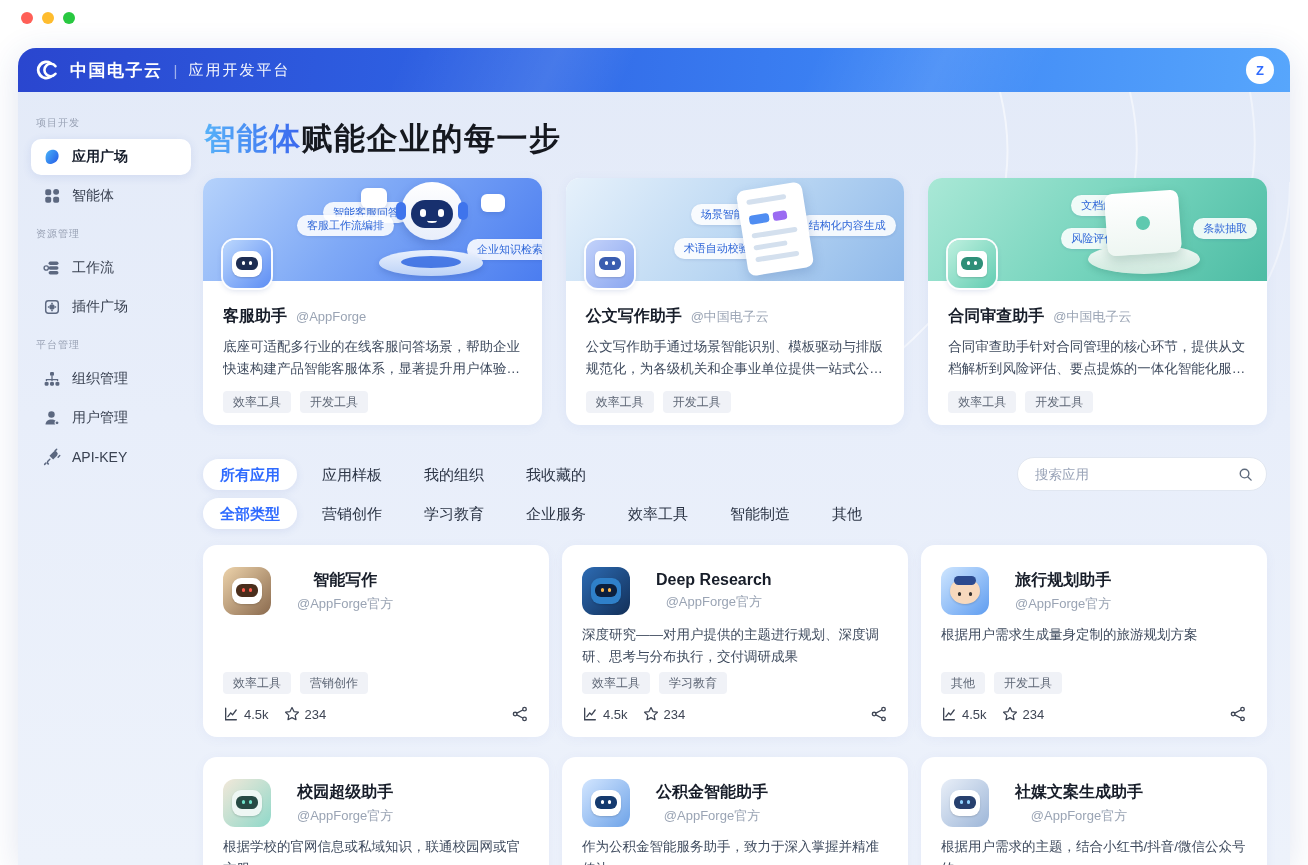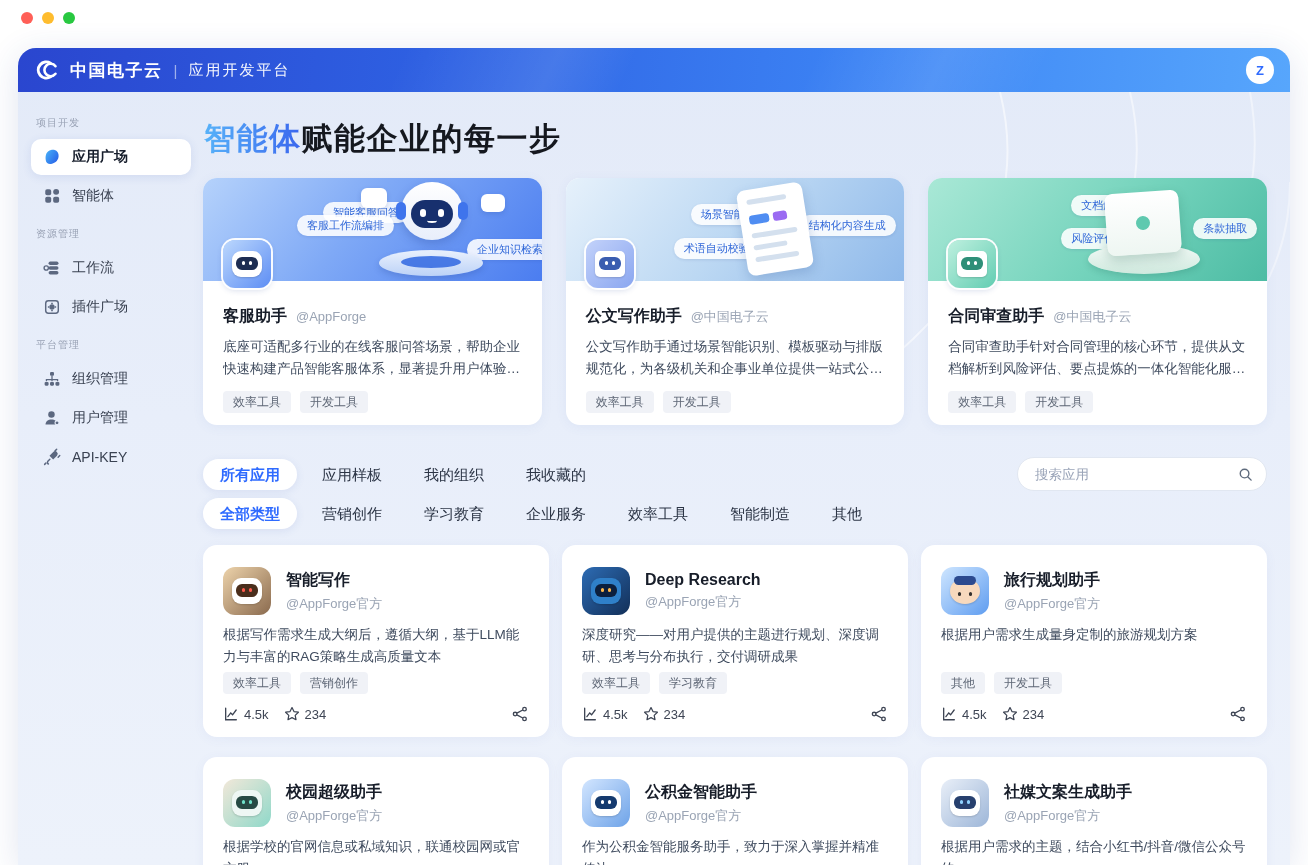--- a/index.html
+++ b/index.html
@@ -134,21 +134,21 @@
   .search-box input { border:0; outline:0; flex:1; font-size:13.5px; background:transparent; color:#333;
                       font-family:"Liberation Sans","DejaVu Sans",sans-serif; }
   .search-box input::placeholder { color:#9aa4b8; }
   .search-icon { width:15px; height:15px; color:#5f6b7d; display:flex; cursor:pointer; }
   .cats-row { display:flex; align-items:center; margin-top:7px; gap:8px; }
 
   
   .grid { display:grid; grid-template-columns:repeat(3,1fr); gap:20px 13px; margin-top:16px; }
   .acard { position:relative; height:192px; background:#fff; border-radius:14px; padding:22px 20px 0;
            box-shadow:0 2px 12px rgba(80,110,180,.06); cursor:pointer; }
-  .ahead { display:flex; gap:15px; align-items:center; }
+  .ahead { display:flex; gap:26px; align-items:center;text-align:center; }
   .aavatar { width:48px; height:48px; border-radius:12px; position:relative; overflow:hidden; flex:0 0 48px; }
   .a1 { background:linear-gradient(135deg,#edd3ab,#8a6a4e); }
   .a2 { background:linear-gradient(135deg,#2d6cb4,#122f58); }
   .a3 { background:linear-gradient(135deg,#cfe6ff,#5f9df0); }
   .a4 { background:linear-gradient(135deg,#f2e8d9,#8fd8c9); }
   .a5 { background:linear-gradient(135deg,#d3e6ff,#6ea3e8); }
   .a6 { background:linear-gradient(135deg,#e9eff8,#9db6d8); }
   .atitle-box { display:flex; flex-direction:column; gap:4px; }
   .atags { position:absolute; left:20px; bottom:43px; display:flex; gap:9px; }
   .astats { position:absolute; left:20px; right:20px; bottom:14px; display:flex; align-items:center; gap:5px;
@@ -501,21 +501,20 @@
                   <div class="mini-eye" style="left:6px;background:#ff5a4e"></div>
                   <div class="mini-eye" style="right:6px;background:#ff5a4e"></div>
                 </div>
               </div>
           </div>
           <div class="atitle-box">
             <span class="app-name">智能写作</span>
             <span class="app-author">@AppForge官方</span>
           </div>
         </div>
-        <div class="desc">根据写作需求生成大纲后，遵循大纲，基于LLM能力与丰富的RAG策略生成高质量文本</div>
         <div class="atags">
           <span class="tag">效率工具</span>
           <span class="tag">营销创作</span>
         </div>
         <div class="astats">
           <span class="sicon">
             <svg viewBox="0 0 18 18" fill="none" stroke="currentColor" stroke-width="1.5" stroke-linecap="round">
                 <path d="M3 2.5v13h12"></path>
                 <path d="M5.5 12l3.2-4.2 2.1 2.1 4-5.4"></path>
               </svg>

